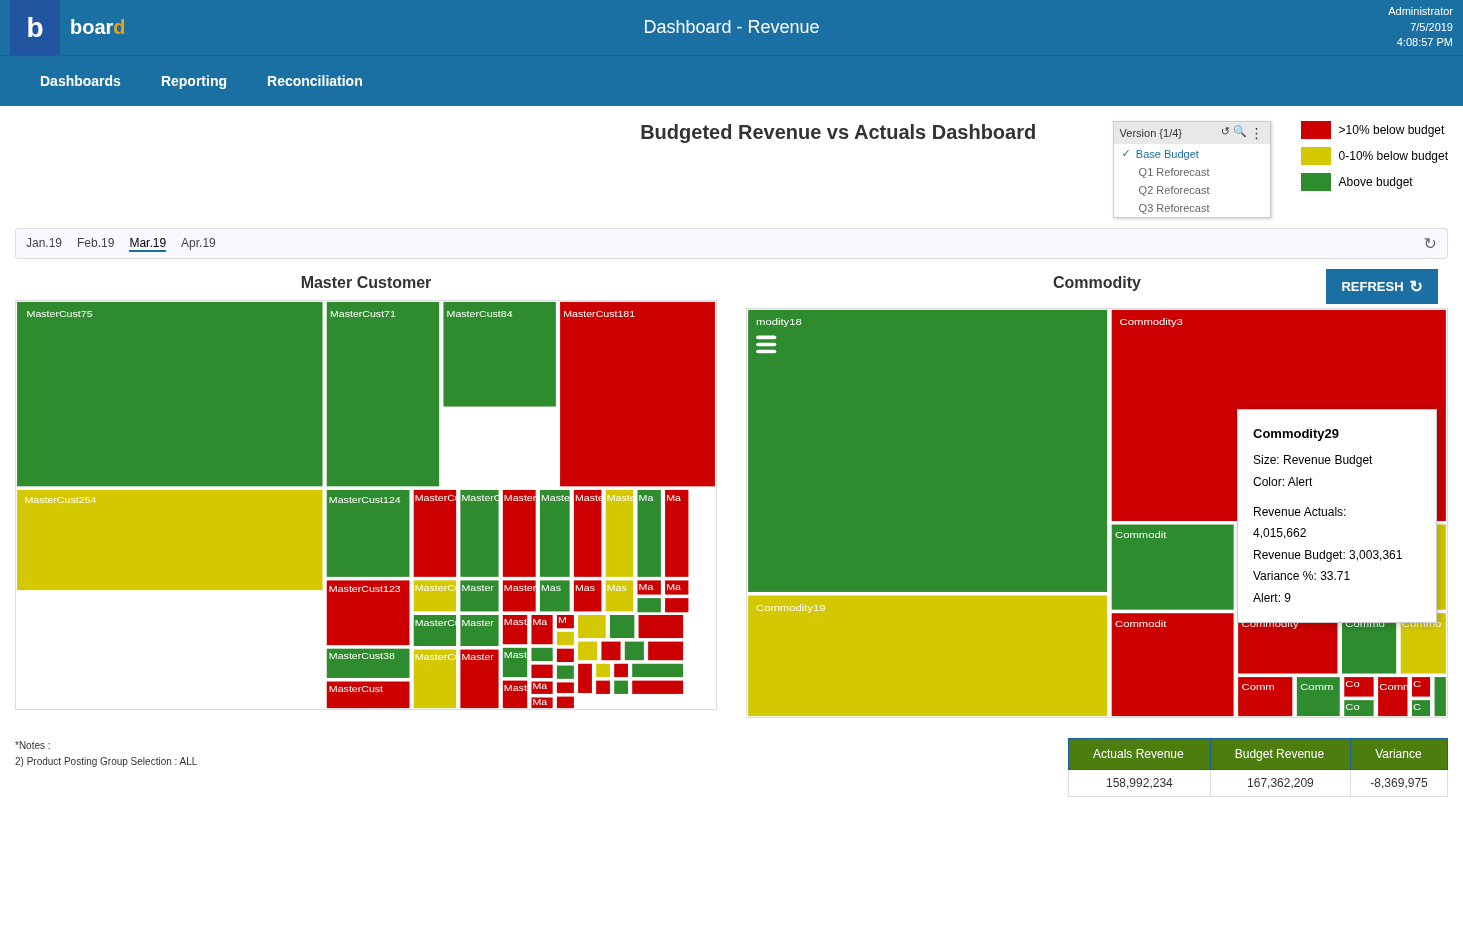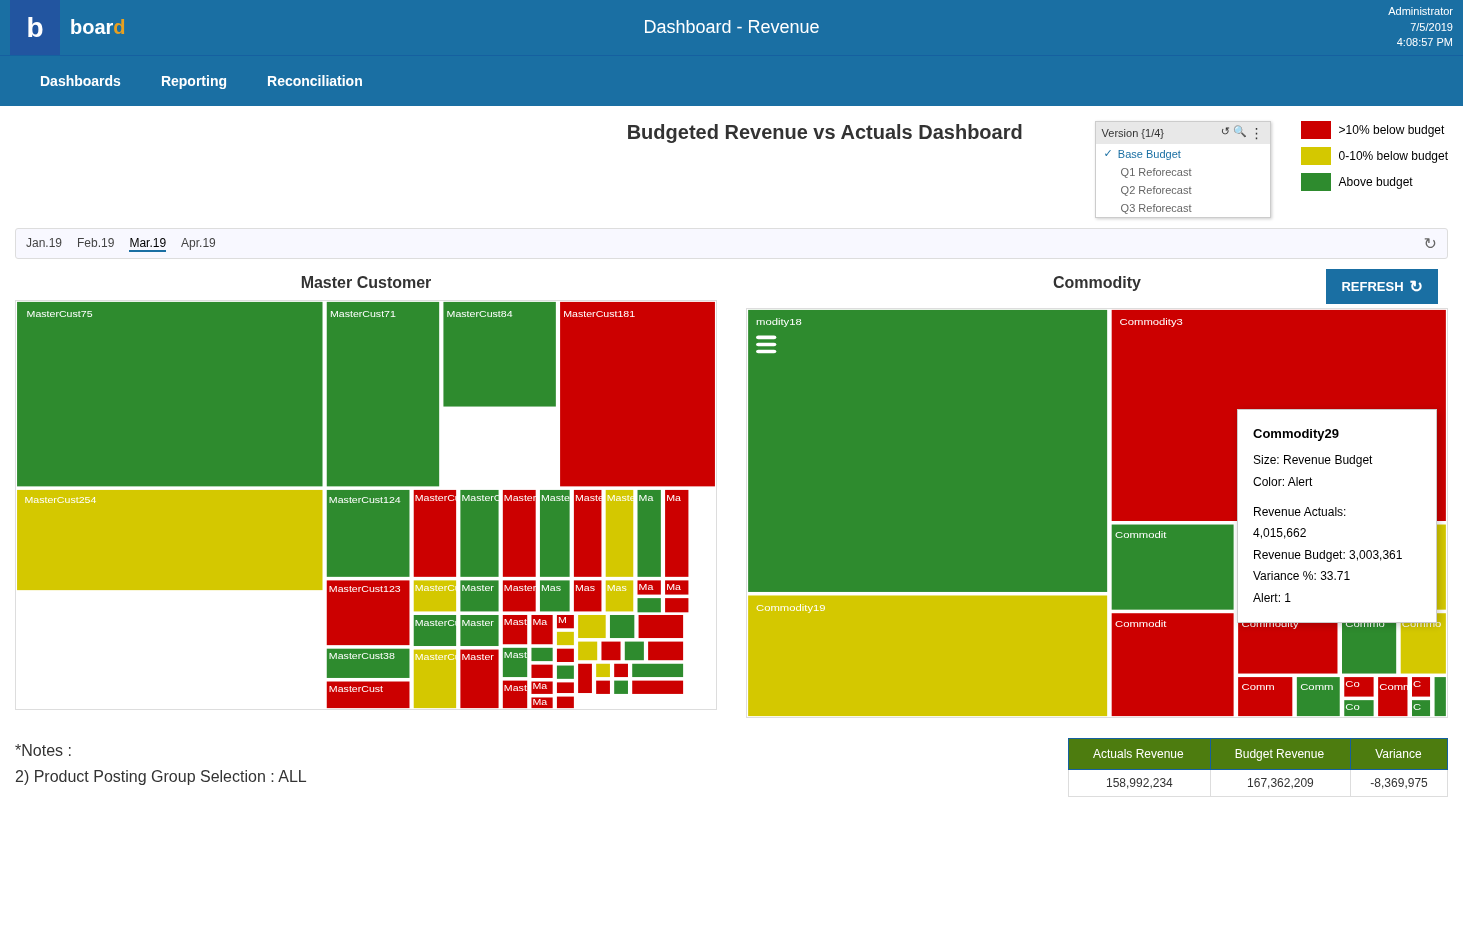--- a/index.html
+++ b/index.html
@@ -92,21 +92,21 @@
       font-size: 20px;
       font-weight: bold;
       flex: 1;
       color: #333;
     }
 
     
     #version-dropdown {
       border: 1px solid #ccc;
       background: white;
-      width: 176px;
+      width: 158px;
       font-size: 11px;
       box-shadow: 1px 1px 3px rgba(0,0,0,0.2);
     }
     #version-header {
       background: #e8e8e8;
       padding: 3px 6px;
       display: flex;
       align-items: center;
       justify-content: space-between;
       font-size: 11px;
@@ -229,21 +229,21 @@
     }
 
     
     #bottom-section {
       margin-top: 20px;
       display: flex;
       gap: 30px;
       align-items: flex-start;
     }
     #notes-section {
-      font-size: 16px;
+      font-size: 10px;
       color: #333;
       line-height: 1.6;
       flex: 1;
     }
 
     
     #summary-table {
       border-collapse: collapse;
       font-size: 12px;
       min-width: 380px;
@@ -544,21 +544,21 @@
         
         <div id="commodity-tooltip">
           <div class="tooltip-title">Commodity29</div>
           <div>Size: Revenue Budget</div>
           <div>Color: Alert</div>
           <div style="height:8px;"></div>
           <div>Revenue Actuals:</div>
           <div>4,015,662</div>
           <div>Revenue Budget: 3,003,361</div>
           <div>Variance %: 33.71</div>
-          <div>Alert: 1</div>
+          <div>Alert: 9</div>
         </div>
       </div>
     </div>
   </div>
 
   <div id="bottom-section">
     <div id="notes-section">
       <div>*Notes :</div>
       <div>2) Product Posting Group Selection : ALL</div>
     </div>

